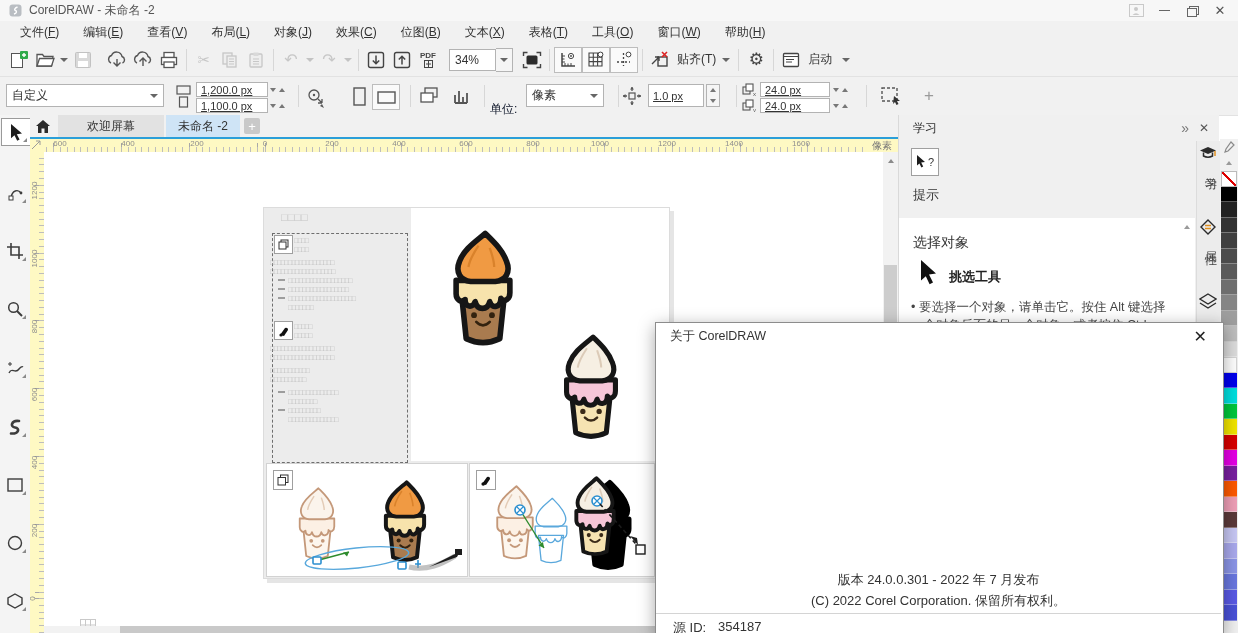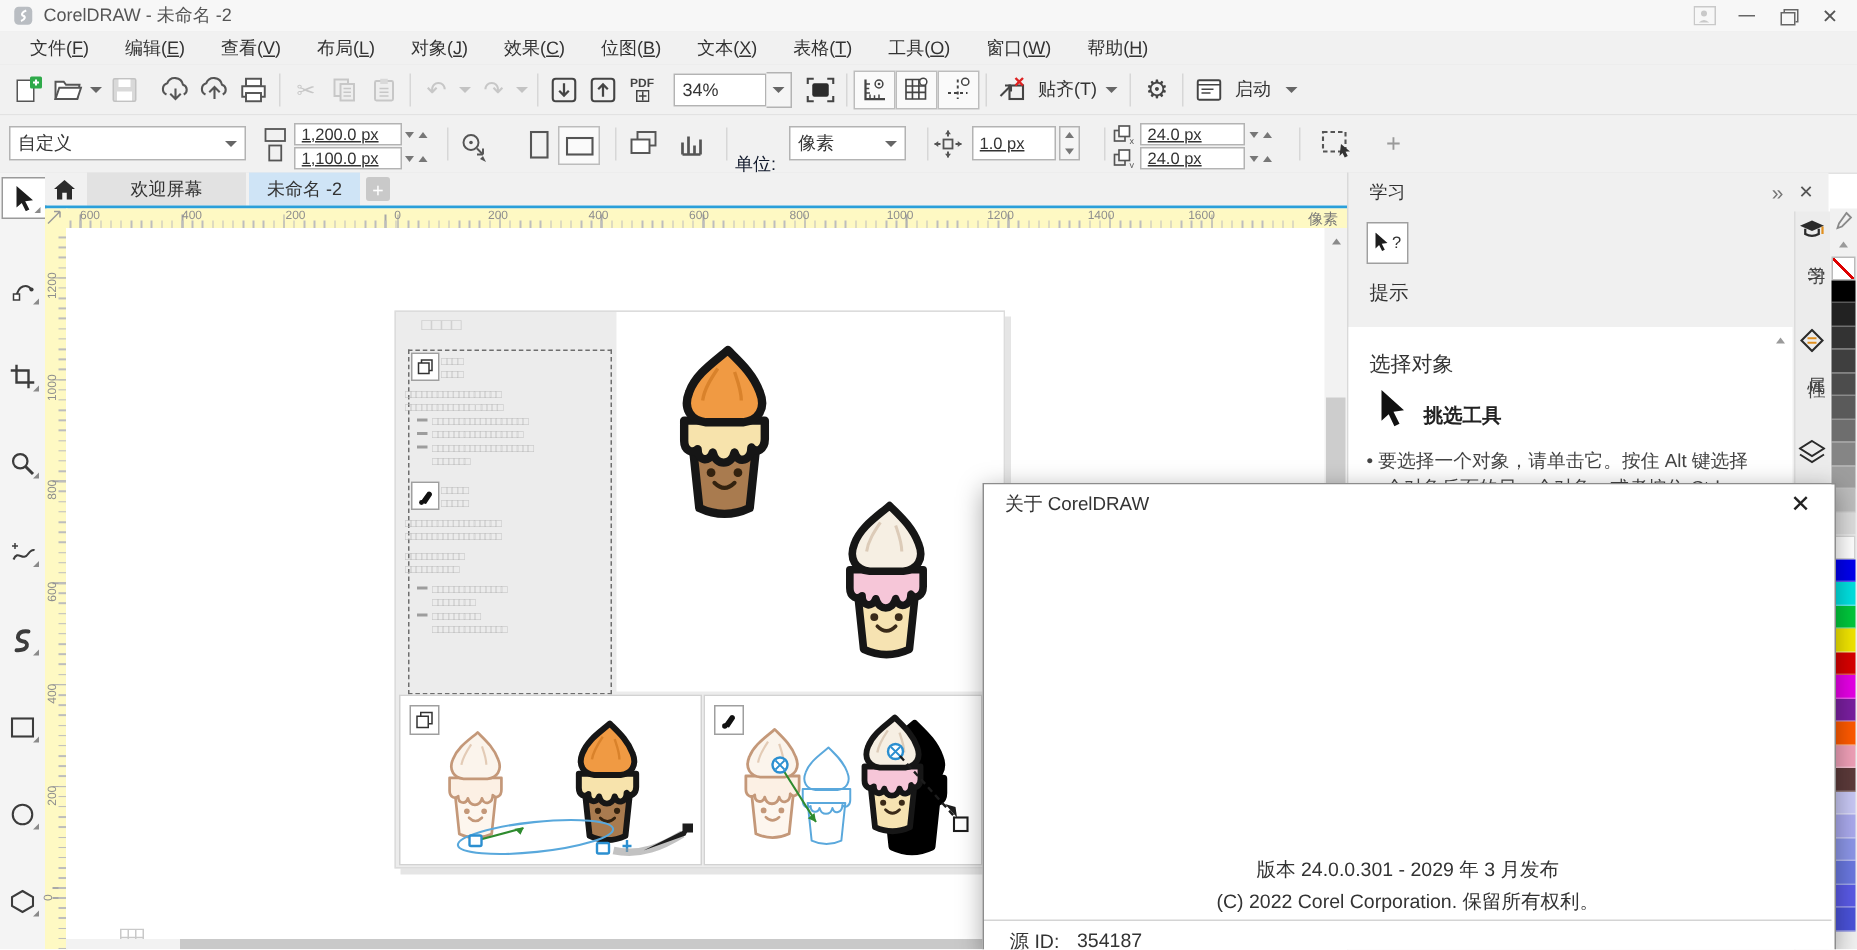--- a/index.html
+++ b/index.html
@@ -200,21 +200,21 @@
           <path d="M10 14.5 v-8 M6.8 9.5 L10 6.3 L13.2 9.5" fill="none" stroke="#444" stroke-width="1.5"></path>
         </svg>
       </div>
     <div class="ibtn" style="flex-direction:column;font-size:8px;font-weight:bold;color:#444;line-height:8px;">
         <span>PDF</span>
         <svg width="9" height="8">
           <rect x="0.5" y="0.5" width="8" height="7" fill="none" stroke="#444"></rect>
           <path d="M2 4 h5 M4.5 1 v6" stroke="#444"></path>
         </svg>
       </div>
-    <div class="combo" style="width:62px;height:22px;margin-left:8px;text-align:center;">
+    <div class="combo" style="width:47px;height:22px;margin-left:8px;text-align:center;">
         <span>34%</span>
       </div>
     <div class="ibtn" style="width:16px;border:1px solid #b3b3b3;height:22px;border-left:none;background:#f5f5f5">
         <span class="dd"></span>
       </div>
     <div class="ibtn" style="margin-left:6px">
         <svg width="20" height="18">
           <path d="M1.5 5 v-3.5 h4 M14.5 1.5 h4 v3.5 M18.5 13 v3.5 h-4 M5.5 16.5 h-4 v-3.5" fill="none" stroke="#444" stroke-width="1.4"></path>
           <rect x="4.5" y="4.5" width="11" height="9" rx="1.5" fill="#2b2b2b"></rect>
         </svg>
@@ -678,20 +678,20 @@
     <div class="swatch" style="background: rgb(74, 82, 217);"></div>
   </div>
 
   <div class="abs" style="left:655px;top:322px;width:567px;height:311px;background:#fff;border:1px solid #8c8c8c;box-shadow:0 4px 16px rgba(0,0,0,.35);">
     <div class="abs r" style="left:0;top:0;width:565px;height:26px;background:#fff;">
       <span style="margin-left:14px;color:#333;font-size:12.5px">关于 CorelDRAW</span>
       <div style="flex:1"></div>
       <span style="padding:0 14px;font-size:16px;color:#222;font-weight:bold">✕</span>
     </div>
 
-    <div class="abs" style="left:0;top:248px;width:565px;text-align:center;font-size:13px;color:#333">版本 24.0.0.301 - 2029 年 3 月发布</div>
+    <div class="abs" style="left:0;top:248px;width:565px;text-align:center;font-size:13px;color:#333">版本 24.0.0.301 - 2022 年 7 月发布</div>
     <div class="abs" style="left:0;top:269px;width:565px;text-align:center;font-size:13px;color:#333">(C) 2022 Corel Corporation.  保留所有权利。</div>
     <div class="abs" style="left:0;top:290px;width:565px;height:1px;background:#d4d4d4"></div>
     <span class="abs" style="left:17px;top:296px;font-size:13px;color:#333">源 ID:</span>
     <span class="abs" style="left:62px;top:296px;font-size:13px;color:#333">354187</span>
   </div>
 
 </div>
 
 </body></html>

